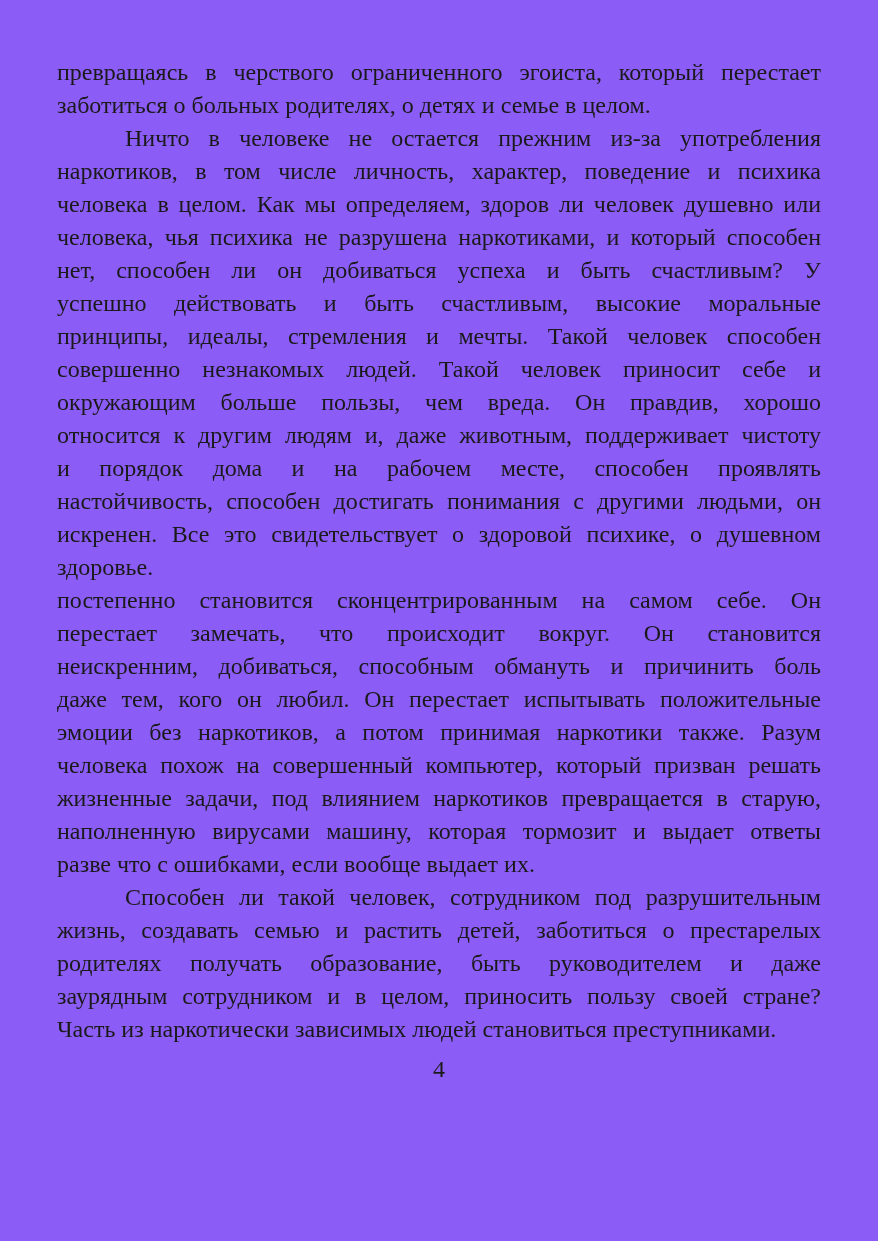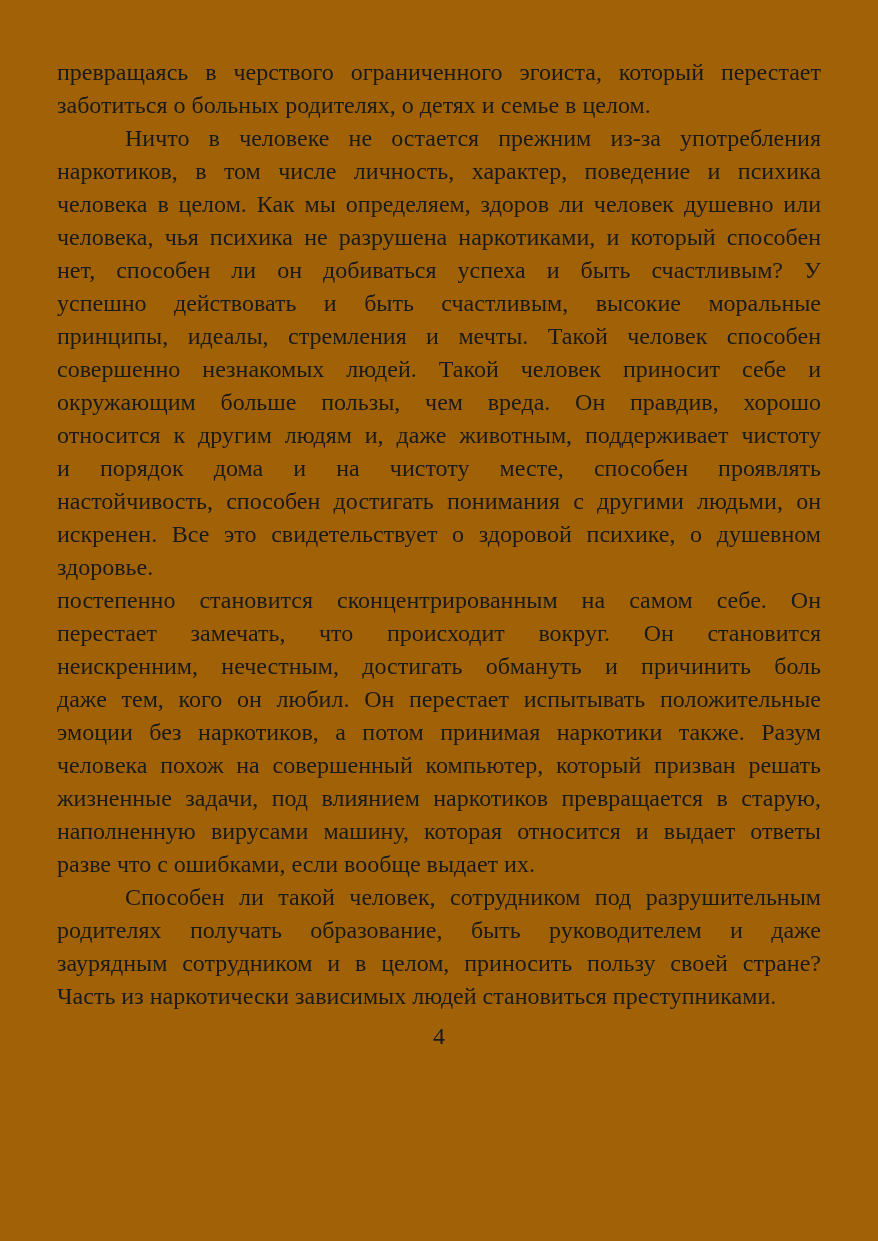--- a/index.html
+++ b/index.html
@@ -4,21 +4,21 @@
 <style>
   html, body {
     margin: 0;
     padding: 0;
     background: #ffffff;
   }
   .page {
     position: relative;
     width: 878px;
     height: 1241px;
-    background: #a16207;
+    background: #8b5cf6;
     overflow: hidden;
     font-family: "Liberation Serif", "DejaVu Serif", serif;
     color: #1a1a1a;
   }
   .text-block {
     position: absolute;
     left: 57px;
     top: 56px;
     width: 764px;
     font-size: 24px;
@@ -56,40 +56,41 @@
       <div class="line indent">Ничто в человеке не остается прежним из-за употребления</div>
       <div class="line">наркотиков, в том числе личность, характер, поведение и психика</div>
       <div class="line">человека в целом. Как мы определяем, здоров ли человек душевно или</div>
       <div class="line">человека, чья психика не разрушена наркотиками, и который способен</div>
       <div class="line">нет, способен ли он добиваться успеха и быть счастливым? У</div>
       <div class="line">успешно действовать и быть счастливым, высокие моральные</div>
       <div class="line">принципы, идеалы, стремления и мечты. Такой человек способен</div>
       <div class="line">совершенно незнакомых людей. Такой человек приносит себе и</div>
       <div class="line">окружающим больше пользы, чем вреда. Он правдив, хорошо</div>
       <div class="line">относится к другим людям и, даже животным, поддерживает чистоту</div>
-      <div class="line">и порядок дома и на чистоту месте, способен проявлять</div>
+      <div class="line">и порядок дома и на рабочем месте, способен проявлять</div>
       <div class="line">настойчивость, способен достигать понимания с другими людьми, он</div>
       <div class="line">искренен. Все это свидетельствует о здоровой психике, о душевном</div>
       <div class="line last">здоровье.</div>
     </div>
 
     <div class="para">
       <div class="line">постепенно становится сконцентрированным на самом себе. Он</div>
       <div class="line">перестает замечать, что происходит вокруг. Он становится</div>
-      <div class="line">неискренним, нечестным, достигать обмануть и причинить боль</div>
+      <div class="line">неискренним, добиваться, способным обмануть и причинить боль</div>
       <div class="line">даже тем, кого он любил. Он перестает испытывать положительные</div>
       <div class="line">эмоции без наркотиков, а потом принимая наркотики также. Разум</div>
       <div class="line">человека похож на совершенный компьютер, который призван решать</div>
       <div class="line">жизненные задачи, под влиянием наркотиков превращается в старую,</div>
-      <div class="line">наполненную вирусами машину, которая относится и выдает ответы</div>
+      <div class="line">наполненную вирусами машину, которая тормозит и выдает ответы</div>
       <div class="line last">разве что с ошибками, если вообще выдает их.</div>
     </div>
 
     <div class="para">
       <div class="line indent">Способен ли такой человек, сотрудником под разрушительным</div>
+      <div class="line">жизнь, создавать семью и растить детей, заботиться о престарелых</div>
       <div class="line">родителях получать образование, быть руководителем и даже</div>
       <div class="line">заурядным сотрудником и в целом, приносить пользу своей стране?</div>
       <div class="line last">Часть из наркотически зависимых людей становиться преступниками.</div>
     </div>
 
     <div class="page-num">4</div>
   </div>
 </div>
 
 </body></html>

